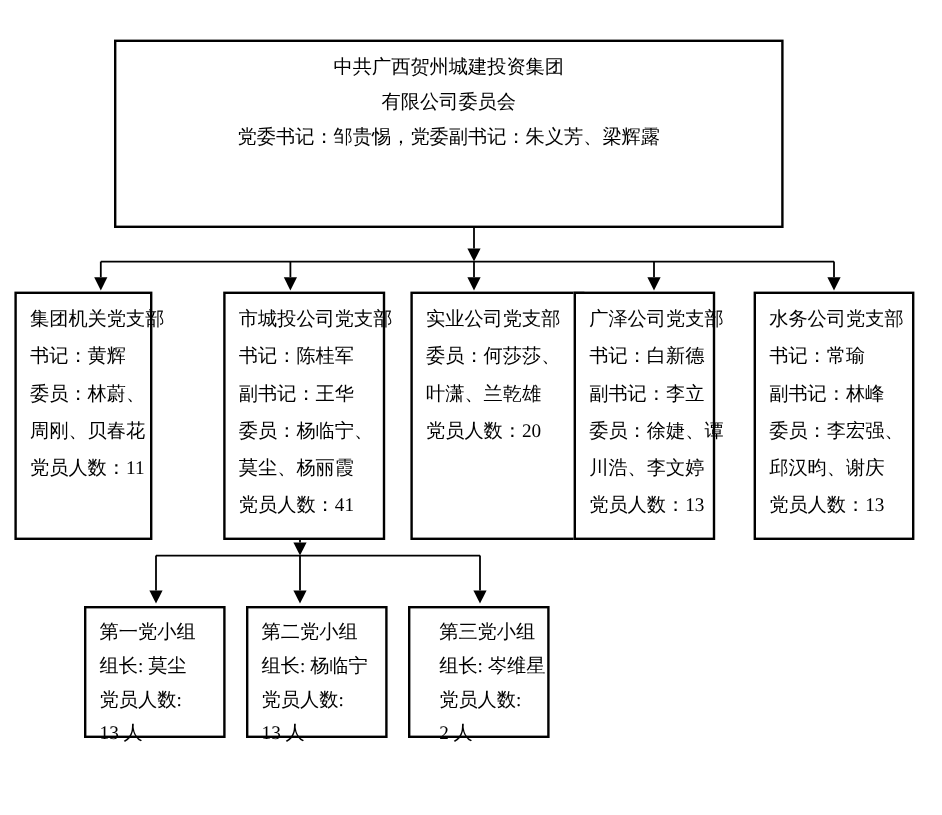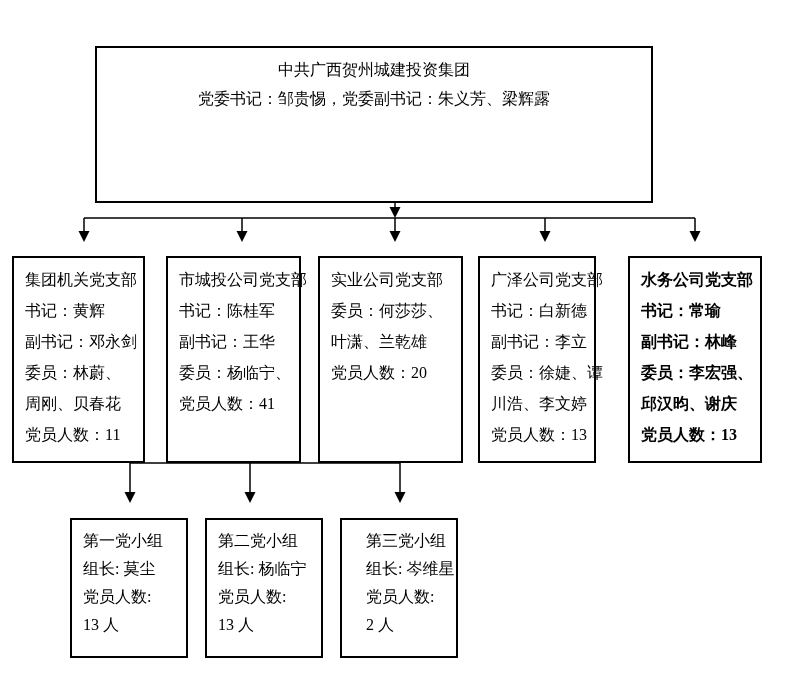--- a/index.html
+++ b/index.html
@@ -13,30 +13,29 @@
   }
   svg.connectors{position:absolute;left:0;top:0;width:785px;height:679px;pointer-events:none;}
   svg.connectors path{stroke:var(--line,#000);stroke-width:1.5;fill:none;}
   svg.connectors polygon{fill:var(--line,#000);stroke:none;}
   .box{
     position:absolute;
     box-sizing:border-box;
     border:2px solid var(--border,#000);
     background:var(--background,#fff);
     font-size:16px;
-    margin-top:13px;
   }
   .top-box{
     left:95px;top:33px;width:558px;height:157px;
     text-align:center;padding-top:7px;
   }
   .top-box .tline{line-height:29px;white-space:nowrap;}
   .branch{top:243px;height:207px;padding:6px 4px 0 11px;}
   .branch .tline{line-height:31px;white-space:nowrap;}
-  .group{top:505px;height:140px;width:118px;padding:7px 2px 0 11px;}
+  .group{top:505px;height:110px;width:118px;padding:7px 2px 0 11px;}
   .group .tline{line-height:28px;white-space:nowrap;}
 </style>
 </head>
 <body>
 
 <div class="canvas">
 
   <svg class="connectors" viewBox="0 0 785 679">
 
     <path d="M395 190 V207"></path>
@@ -67,53 +66,54 @@
 
     <path d="M250 463 V492"></path>
     <polygon points="244.5,492 255.5,492 250,503"></polygon>
 
     <path d="M400 463 V492"></path>
     <polygon points="394.5,492 405.5,492 400,503"></polygon>
   </svg>
 
   <div class="box top-box">
       <div class="tline">中共广西贺州城建投资集团</div>
+      <div class="tline">有限公司委员会</div>
       <div class="tline">党委书记：邹贵惕，党委副书记：朱义芳、梁辉露</div>
     </div>
 
-  <div class="box branch" style="left:12px;width:133px;">
+  <div class="box branch" style="left:12px;width:115px;">
       <div class="tline">集团机关党支部</div>
       <div class="tline">书记：黄辉</div>
-      <div class="tline">副书记：邓永剑</div>
       <div class="tline">委员：林蔚、</div>
       <div class="tline">周刚、贝春花</div>
       <div class="tline">党员人数：11</div>
     </div>
-  <div class="box branch" style="left:166px;width:135px;">
+  <div class="box branch" style="left:186px;width:135px;">
       <div class="tline">市城投公司党支部</div>
       <div class="tline">书记：陈桂军</div>
       <div class="tline">副书记：王华</div>
       <div class="tline">委员：杨临宁、</div>
+      <div class="tline">莫尘、杨丽霞</div>
       <div class="tline">党员人数：41</div>
     </div>
-  <div class="box branch" style="left:318px;width:145px;">
+  <div class="box branch" style="left:342px;width:145px;">
       <div class="tline">实业公司党支部</div>
       <div class="tline">委员：何莎莎、</div>
       <div class="tline">叶潇、兰乾雄</div>
       <div class="tline">党员人数：20</div>
     </div>
   <div class="box branch" style="left:478px;width:118px;">
       <div class="tline">广泽公司党支部</div>
       <div class="tline">书记：白新德</div>
       <div class="tline">副书记：李立</div>
       <div class="tline">委员：徐婕、谭</div>
       <div class="tline">川浩、李文婷</div>
       <div class="tline">党员人数：13</div>
     </div>
-  <div class="box branch" style="left:628px;width:134px;font-weight:bold;">
+  <div class="box branch" style="left:628px;width:134px;">
       <div class="tline">水务公司党支部</div>
       <div class="tline">书记：常瑜</div>
       <div class="tline">副书记：林峰</div>
       <div class="tline">委员：李宏强、</div>
       <div class="tline">邱汉昀、谢庆</div>
       <div class="tline">党员人数：13</div>
     </div>
 
   <div class="box group" style="left:70px;">
       <div class="tline">第一党小组</div>

